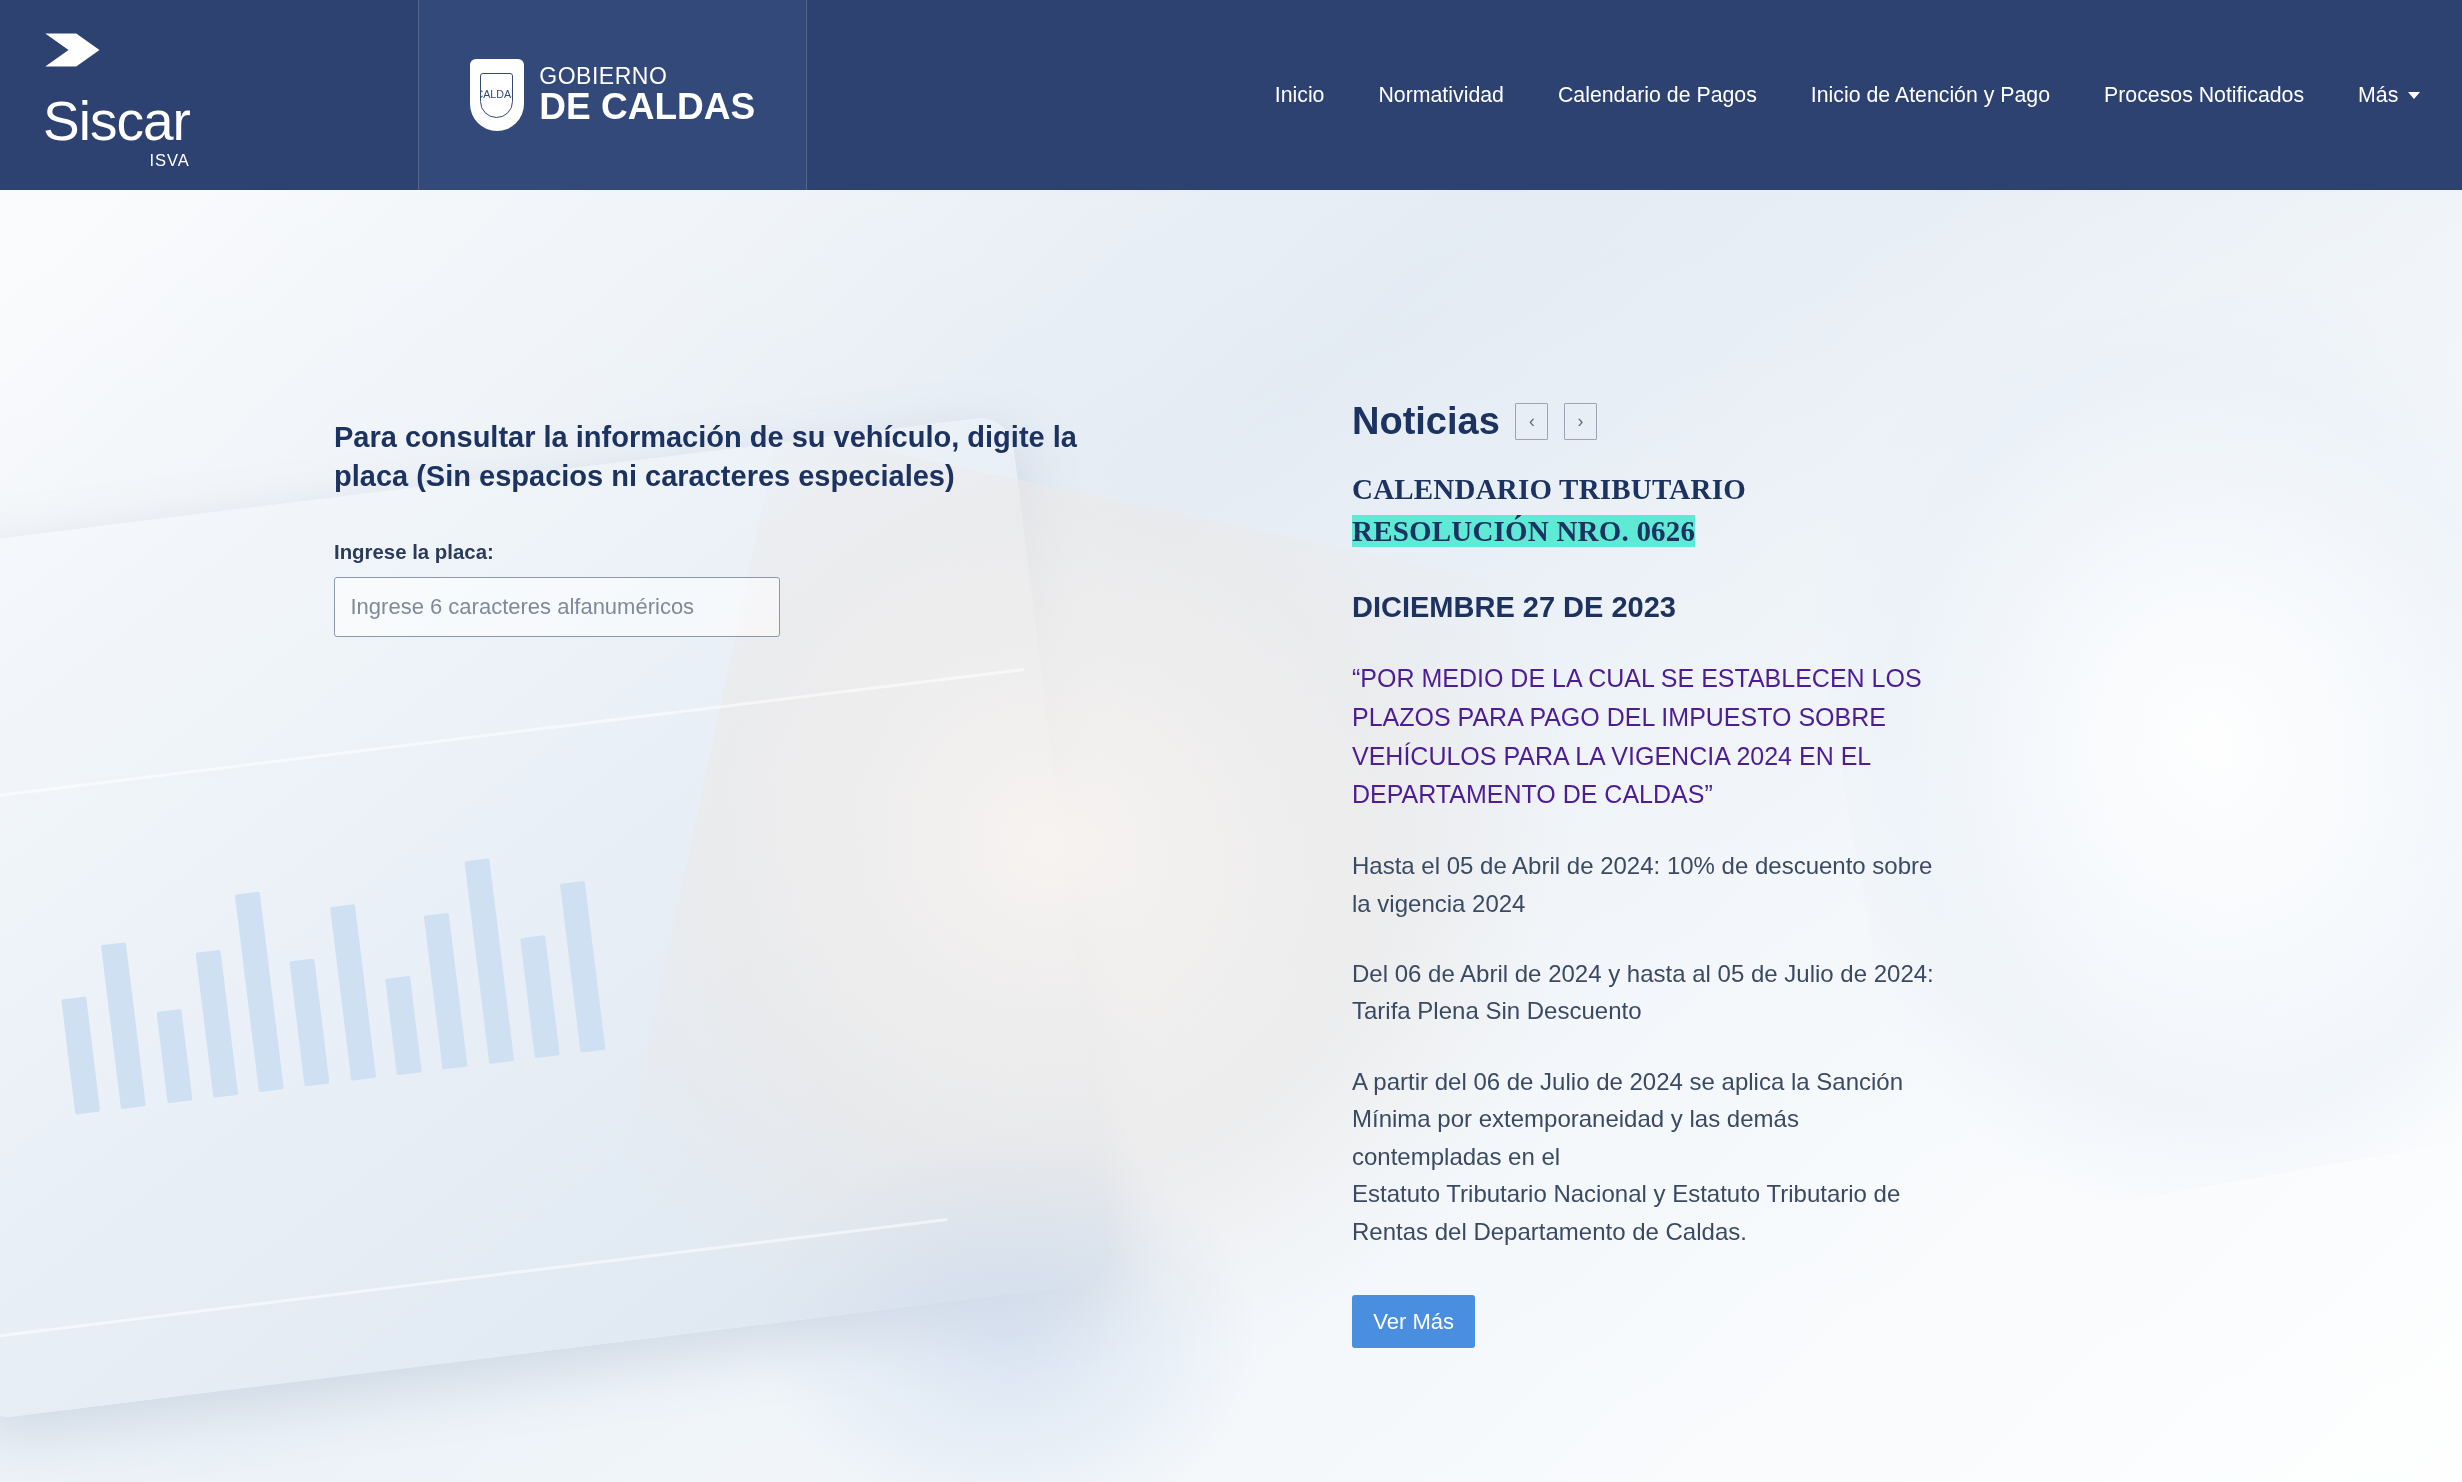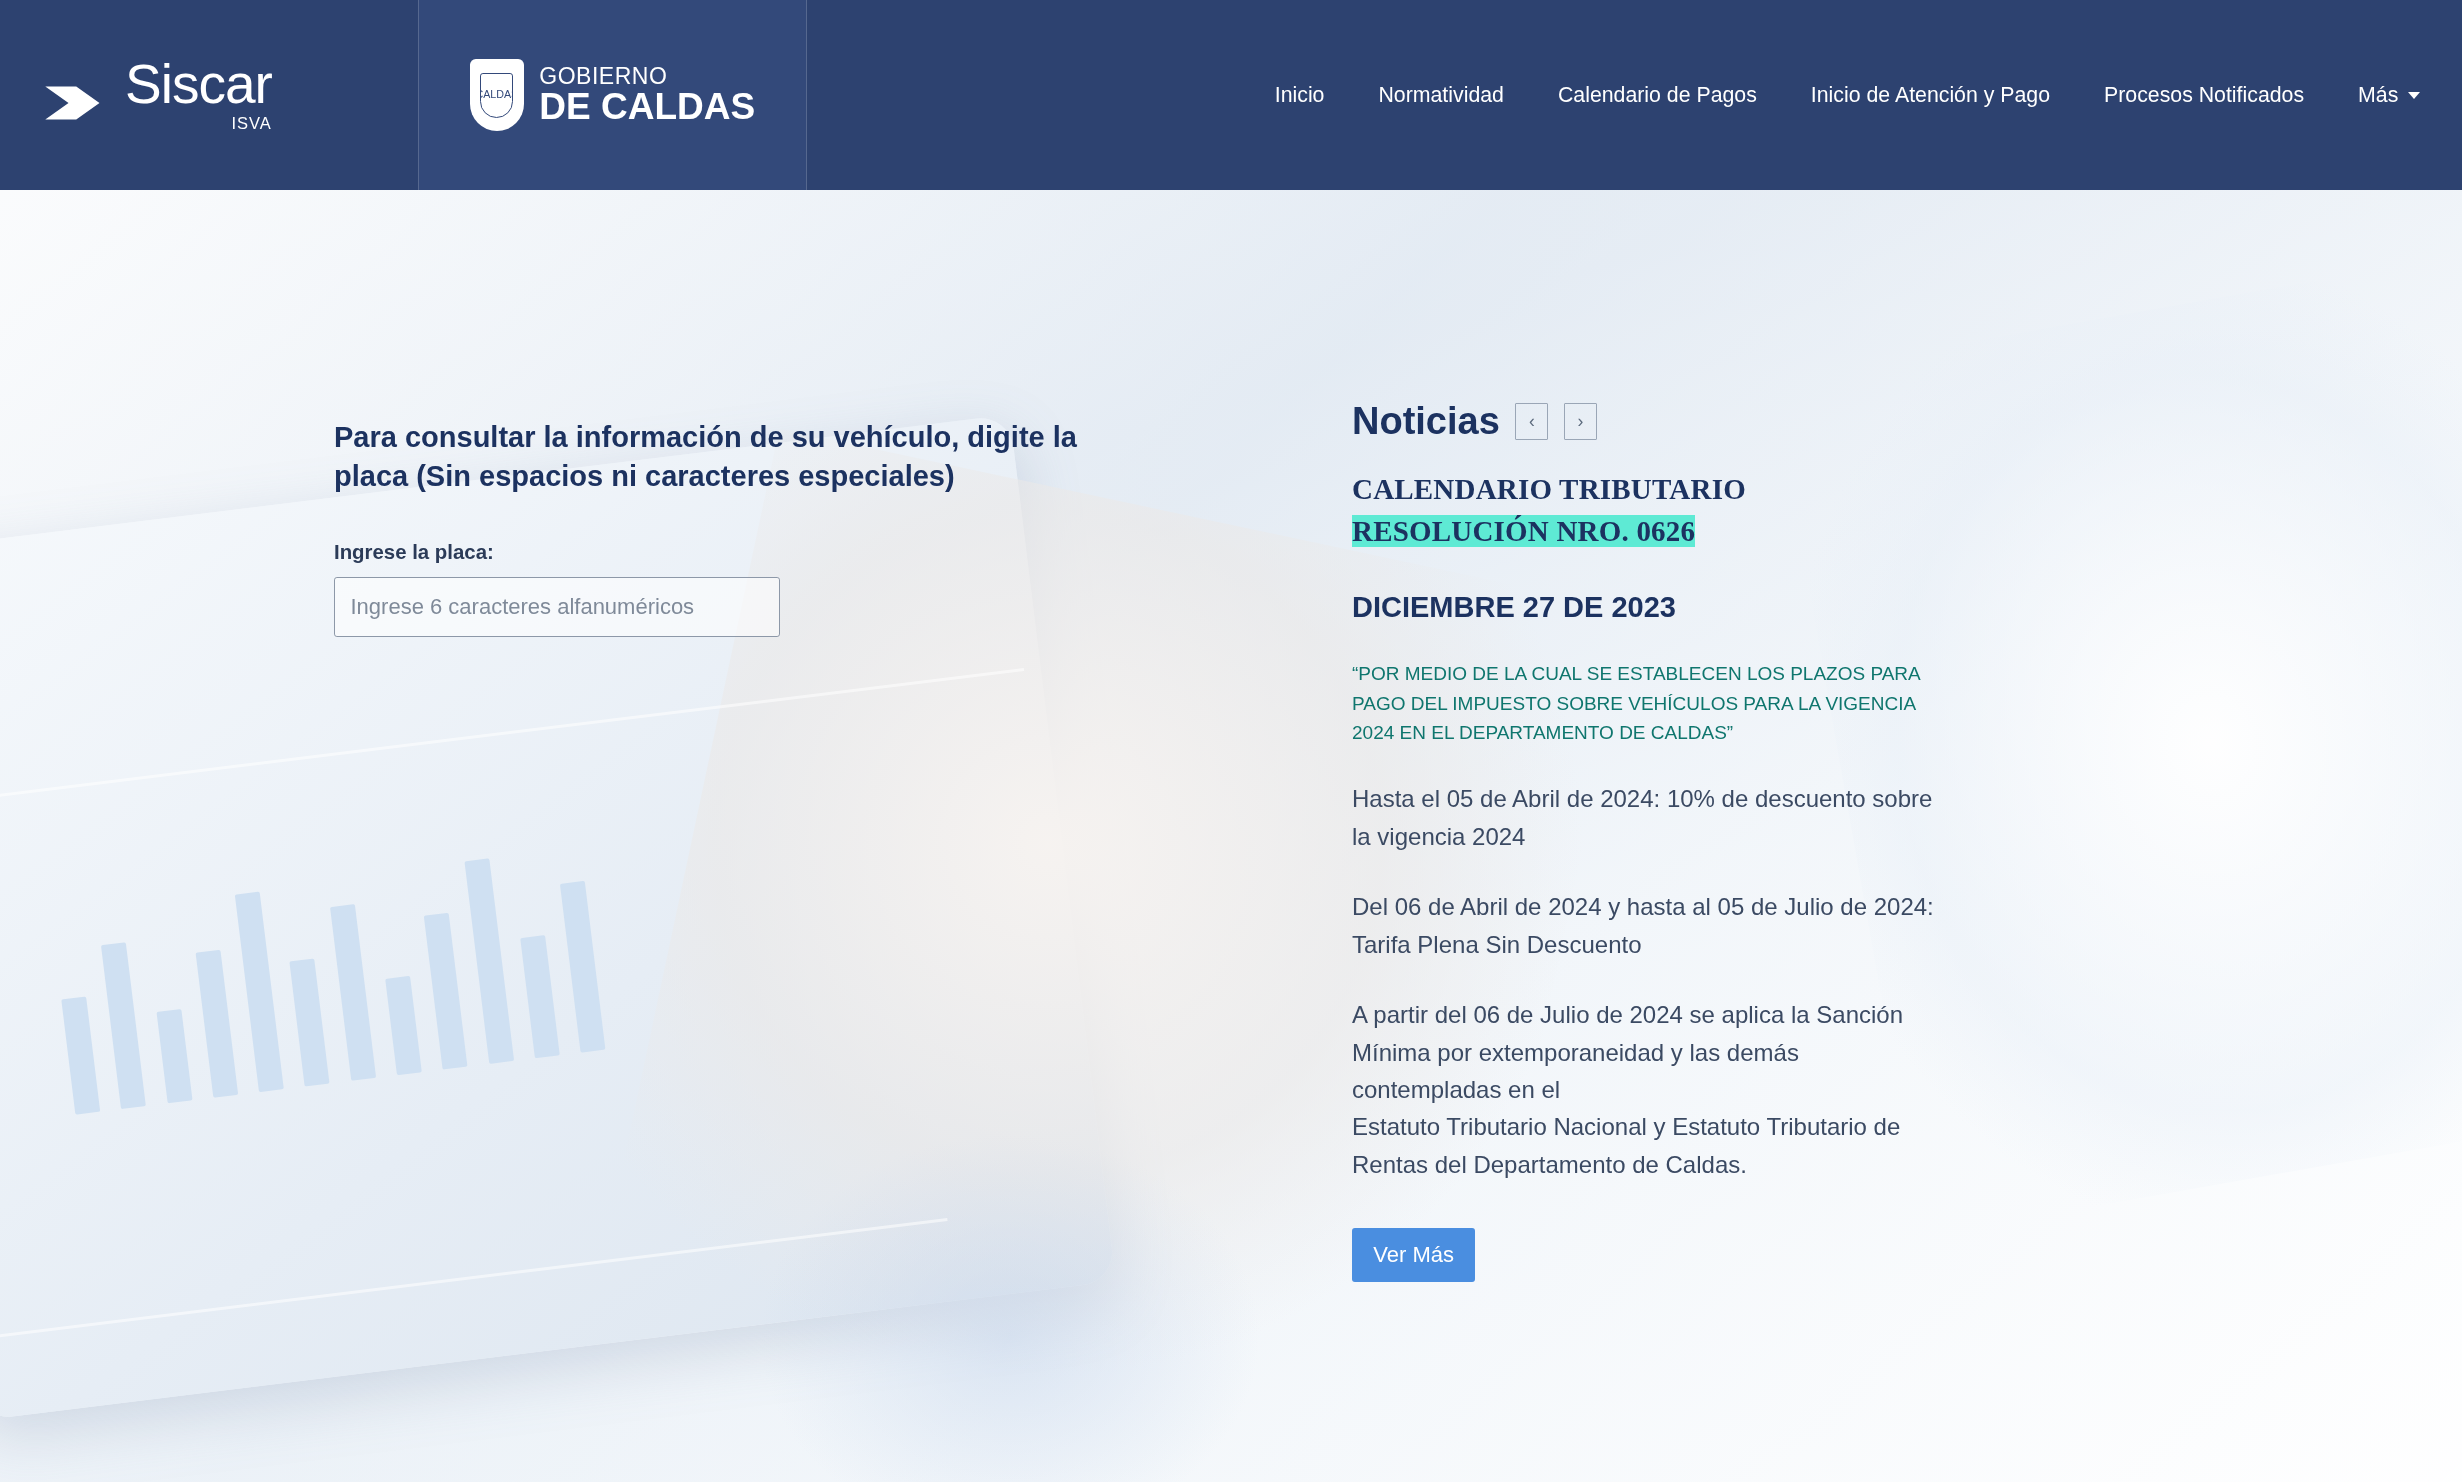--- a/index.html
+++ b/index.html
@@ -21,22 +21,23 @@
   }
   .brand-left {
     width: 419px;
     display: flex;
     align-items: center;
     padding-left: 43px;
     border-right: 1px solid #56688f;
   }
   .siscar-logo {
     display: flex;
-    align-items: flex-end;
-    gap: 0;
+    align-items: flex-start;
+    gap: 14px;
+    flex-direction: column;
   }
   .siscar-mark {
     width: 82px; height: 60px;
     position: relative;
   }
   .siscar-wordmark {
     display: flex;
     flex-direction: column;
     align-items: flex-end;
   }
@@ -276,22 +277,22 @@
     background: #5eead4;
     display: inline;
   }
   .news-date {
     color: #1c3260;
     font-size: 29px;
     font-weight: 700;
     margin: 39px 0 0 0;
   }
   .news-quote {
-    color: #0f766e;
-    font-size: 19px;
+    color: #4c1d95;
+    font-size: 25px;
     line-height: 1.55;
     margin: 35px 0 0 0;
     max-width: 592px;
   }
   .news-h2 {
     color: #1c3260;
     font-size: 27px;
     font-weight: 700;
     margin: 41px 0 0 0;
   }

